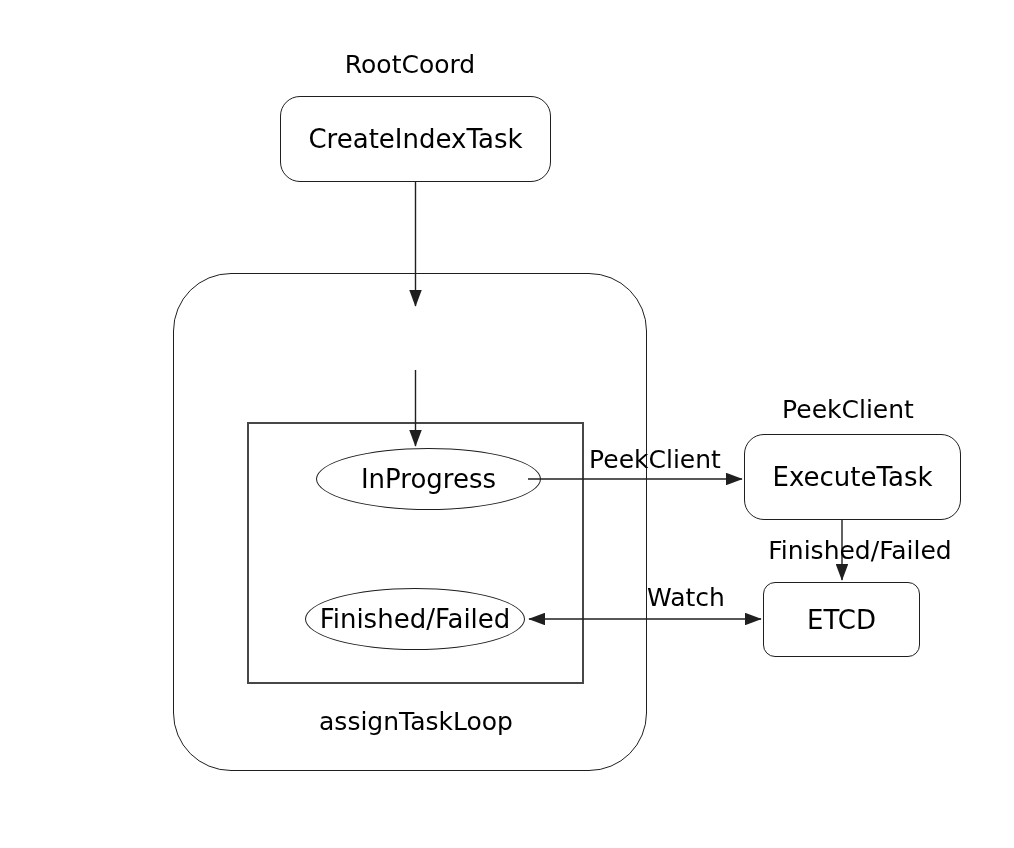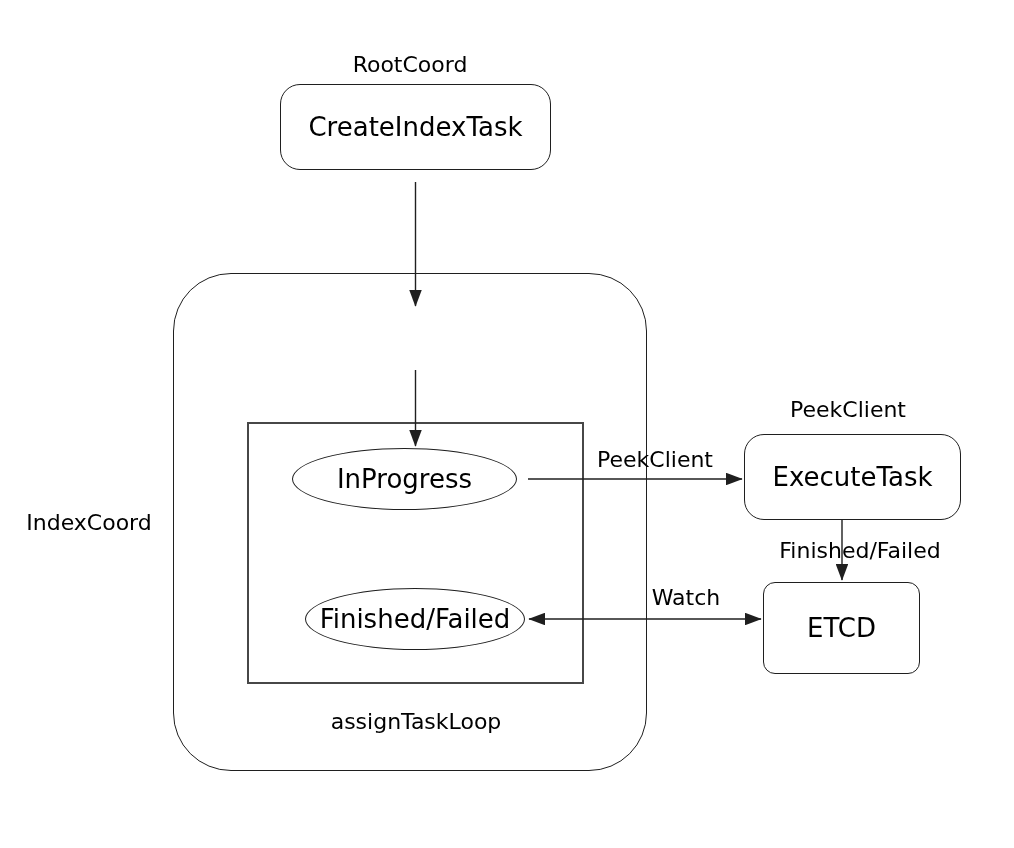--- a/index.html
+++ b/index.html
@@ -12,21 +12,21 @@
     width: 1014px;
     height: 848px;
     background: #ffffff;
     font-family: "DejaVu Sans", "Liberation Sans", sans-serif;
     color: #000000;
     overflow: hidden;
   }
   .lbl {
     position: absolute;
     transform: translate(-50%, -50%);
-    font-size: 22px;
+    font-size: 25px;
     line-height: 1.15;
     white-space: nowrap;
     color: #000000;
   }
   .node {
     position: absolute;
     box-sizing: border-box;
     border: 1.5px solid #1f1f1f;
     background: #ffffff;
     display: flex;
@@ -80,46 +80,45 @@
     </defs>
     <line x1="415.5" y1="182" x2="415.5" y2="306" marker-end="url(#arrowhead)"></line>
     <line x1="415.5" y1="370" x2="415.5" y2="446" marker-end="url(#arrowhead)"></line>
     <line x1="528" y1="479" x2="742" y2="479" marker-end="url(#arrowhead)"></line>
     <line x1="842" y1="520" x2="842" y2="580" marker-end="url(#arrowhead)"></line>
     <line x1="529" y1="619" x2="761" y2="619" marker-start="url(#arrowhead)" marker-end="url(#arrowhead)"></line>
   </svg>
 
   <div class="lbl" style="left:410px; top:65px;">RootCoord</div>
 
-  <div class="lbl" style="left:89px; top:523px;">IndexCoord</div>
 
   <div class="lbl" style="left:848px; top:410px;">PeekClient</div>
 
   <div class="lbl" style="left:416px; top:722px;">assignTaskLoop</div>
 
   <div class="lbl" style="left:655px; top:460px;">PeekClient</div>
 
   <div class="lbl" style="left:860px; top:551px;">Finished/Failed</div>
 
   <div class="lbl" style="left:646px; top:598px;margin-left:40px;">Watch</div>
 
-  <div class="node roundbox" style="left:280px; top:84px; width:271px; height:86px;">
+  <div class="node roundbox" style="left:280px; top:96px; width:271px; height:86px;">
     <span>CreateIndexTask</span>
   </div>
 
 
-  <div class="node ellipse" style="left:292px; top:448px; width:225px; height:62px;">
+  <div class="node ellipse" style="left:316px; top:448px; width:225px; height:62px;">
     <span>InProgress</span>
   </div>
 
   <div class="node ellipse" style="left:305px; top:588px; width:220px; height:62px;">
     <span>Finished/Failed</span>
   </div>
 
   <div class="node roundbox" style="left:744px; top:434px; width:217px; height:86px; border-radius:20px;">
     <span>ExecuteTask</span>
   </div>
 
-  <div class="node roundbox" style="left:763px; top:582px; width:157px; height:92px; border-radius:12px;">
+  <div class="node roundbox" style="left:763px; top:582px; width:157px; height:75px; border-radius:12px;">
     <span>ETCD</span>
   </div>
 
 </div>
 
 </body></html>

